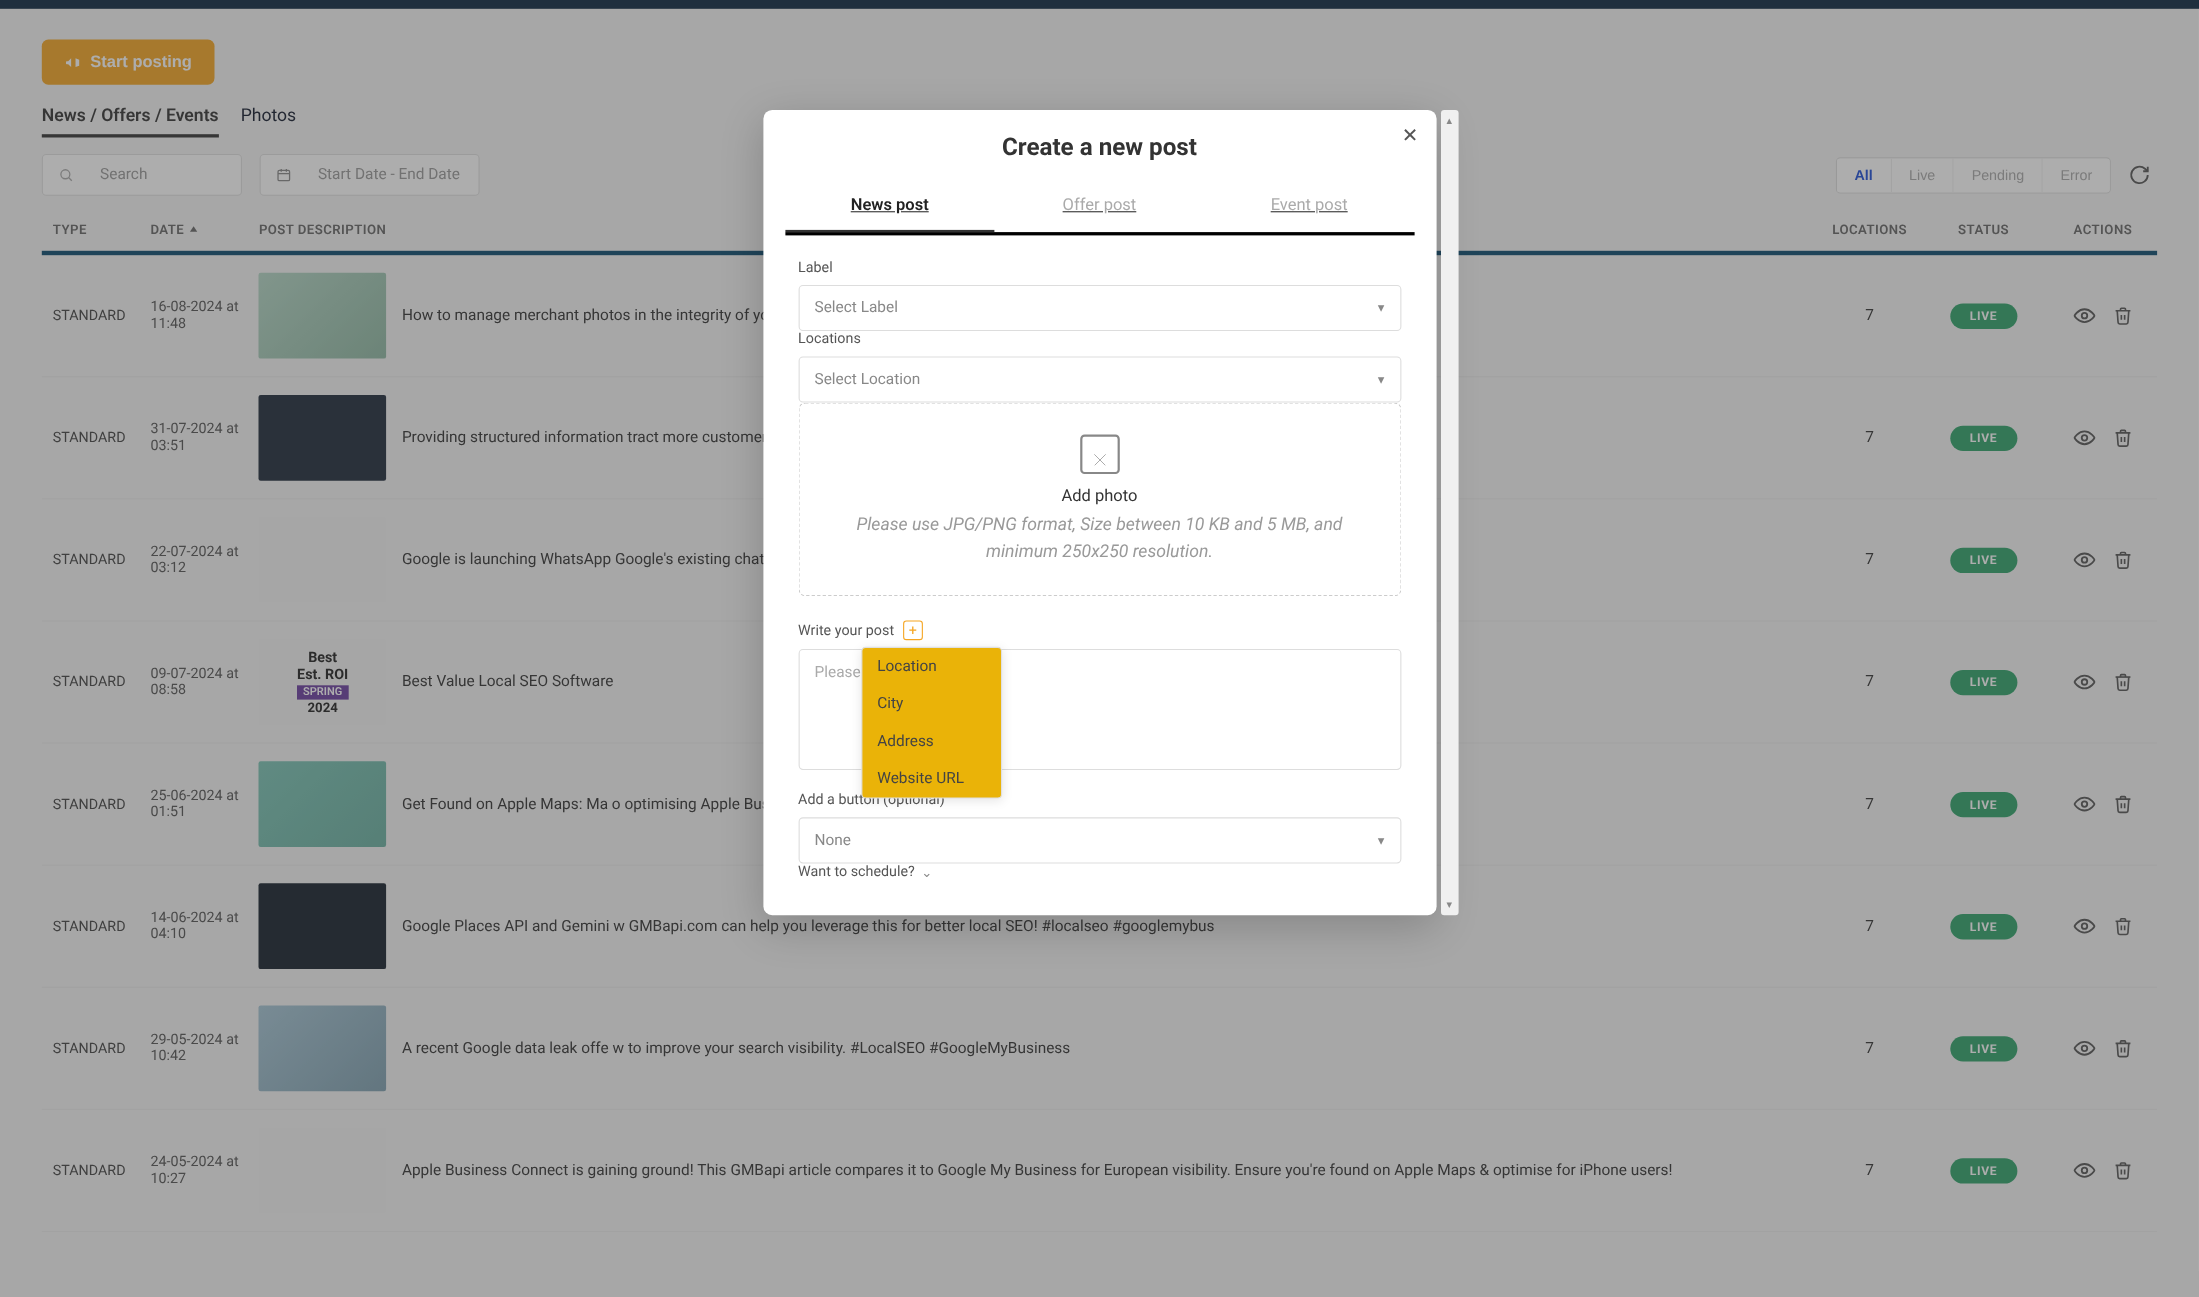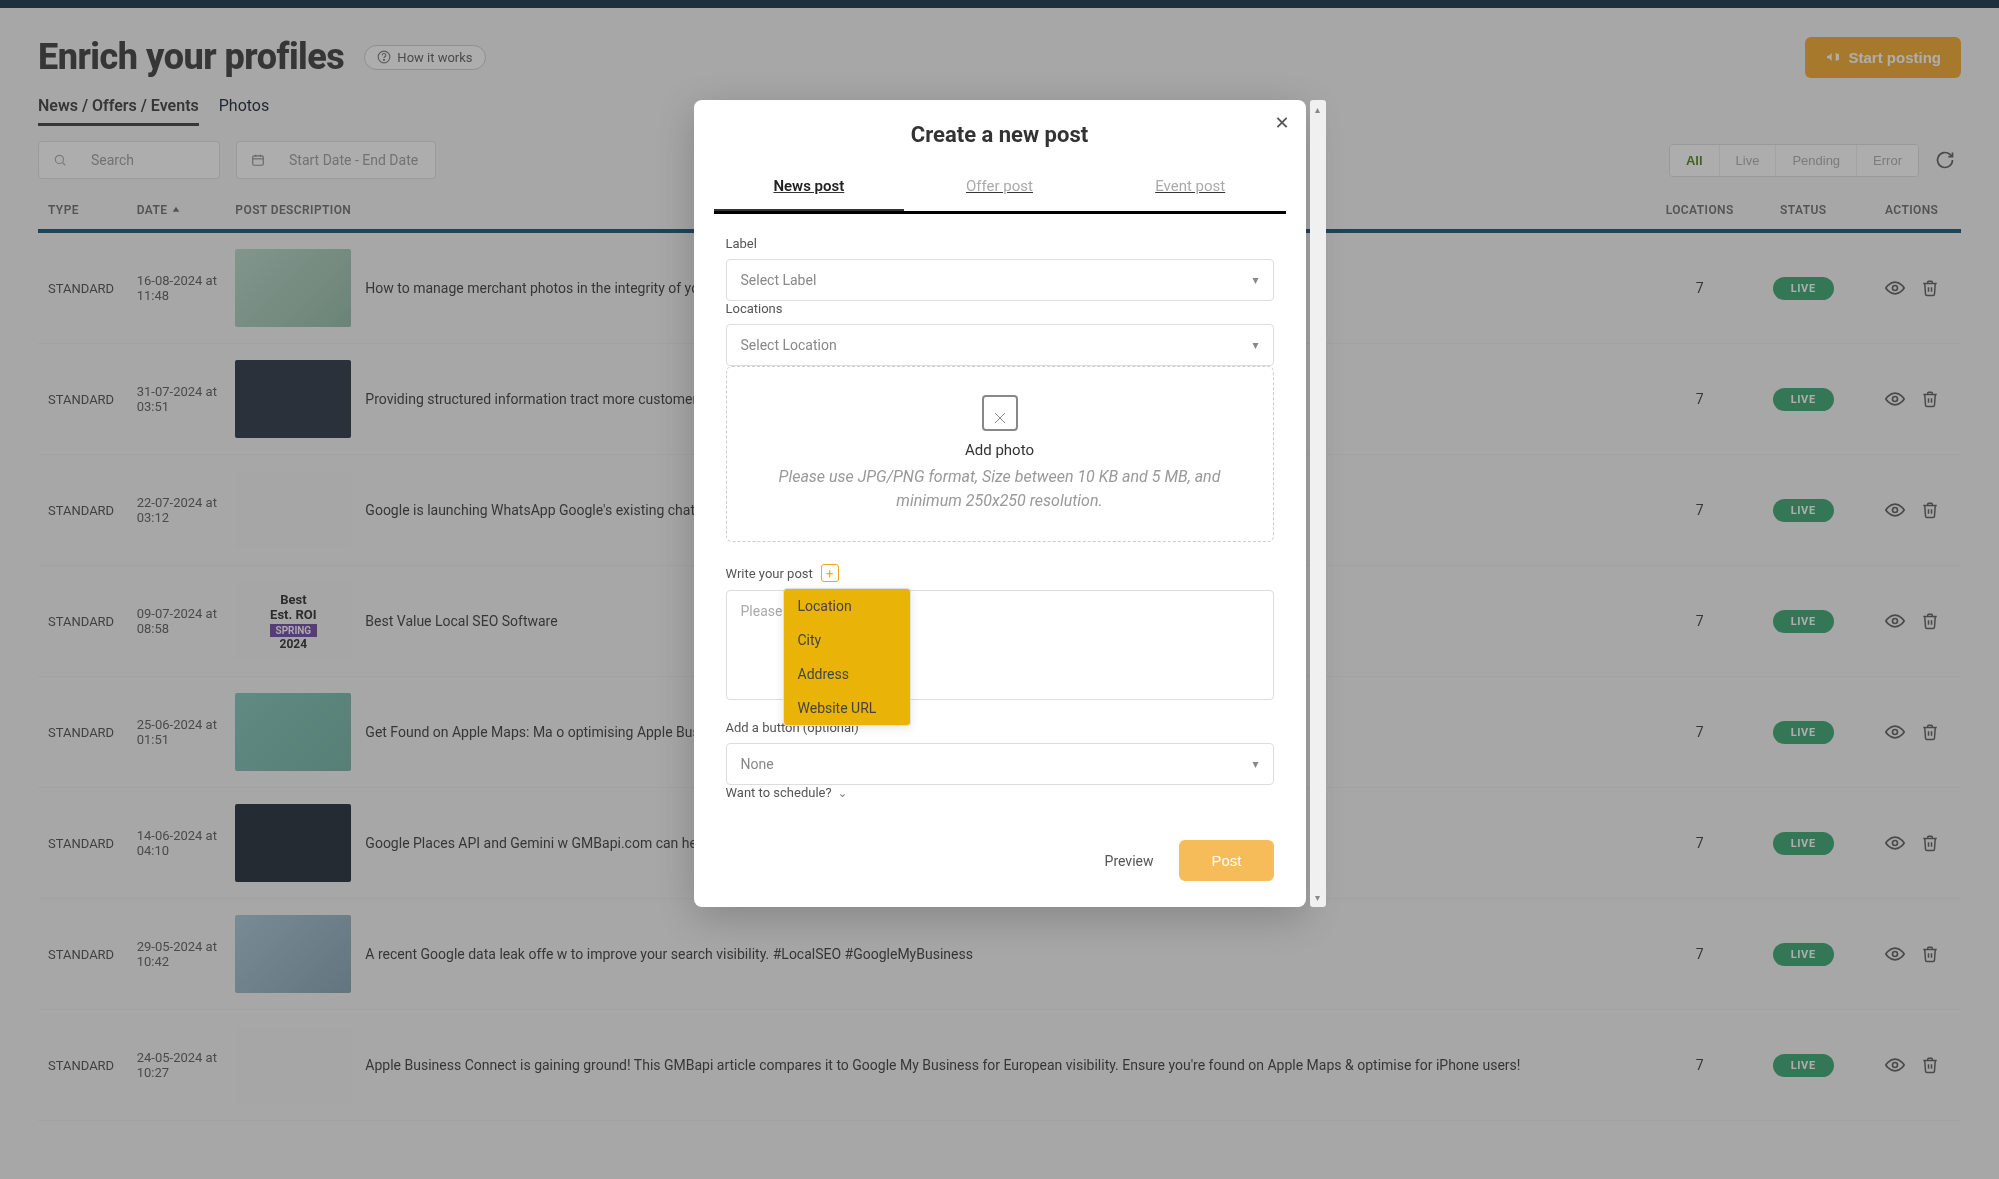--- a/index.html
+++ b/index.html
@@ -121,21 +121,21 @@
 .filter-btn {
   padding: 8px 16px;
   font-size: 13px;
   background: #fff;
   border: none;
   border-right: 1px solid #eee;
   color: #aaa;
   cursor: pointer;
 }
 .filter-btn:last-child { border-right: none; }
-.filter-btn.active { color: #4d7c0f; font-weight: 600; }
+.filter-btn.active { color: #1d4ed8; font-weight: 600; }
 .refresh-btn {
   padding: 6px;
   font-size: 18px;
   cursor: pointer;
 }
 .table {
   padding: 0 26px;
 }
 .thead {
   display: flex;
@@ -421,33 +421,20 @@
   color: #888;
 }
 svg { display: block; }
 </style>
 </head>
 <body>
 
 <div class="top-bar"></div>
 <div class="page">
   <div class="header">
-    <div class="header-left">
-      <h1>Enrich your profiles</h1>
-      <div class="howit">
-        <span>
-          <svg width="14" height="14" viewBox="0 0 24 24" fill="none" stroke="#777" stroke-width="2">
-              <circle cx="12" cy="12" r="10"></circle>
-              <path d="M9 9a3 3 0 1 1 4 2.8c-.7.4-1 1-1 1.7"></path>
-              <circle cx="12" cy="17" r="0.8" fill="#777"></circle>
-            </svg>
-        </span>
-        <span>How it works</span>
-      </div>
-    </div>
     <button class="start-posting">
       <span>
         <svg width="16" height="16" viewBox="0 0 24 24" fill="#fff">
             <path d="M3 11v2a1 1 0 0 0 1 1h2l4 4V6L6 10H4a1 1 0 0 0-1 1zm13-5v12l5-2V8l-5-2z"></path>
           </svg>
       </span>
       <span>Start posting</span>
     </button>
   </div>
 
@@ -782,23 +769,19 @@
         <div class="select-box">
           <span>None</span>
           <span class="chev">▾</span>
         </div>
 
         <div class="schedule-row">
           <span>Want to schedule?</span>
           <span class="chev">⌄</span>
         </div>
       </div>
-      <div class="modal-footer">
-        <div class="preview-link">Preview</div>
-        <button class="post-btn">Post</button>
-      </div>
     </div>
     <div class="modal-scrollbar">
       <span>▴</span>
       <span>▾</span>
     </div>
   </div>
 </div>
 
 </body></html>

